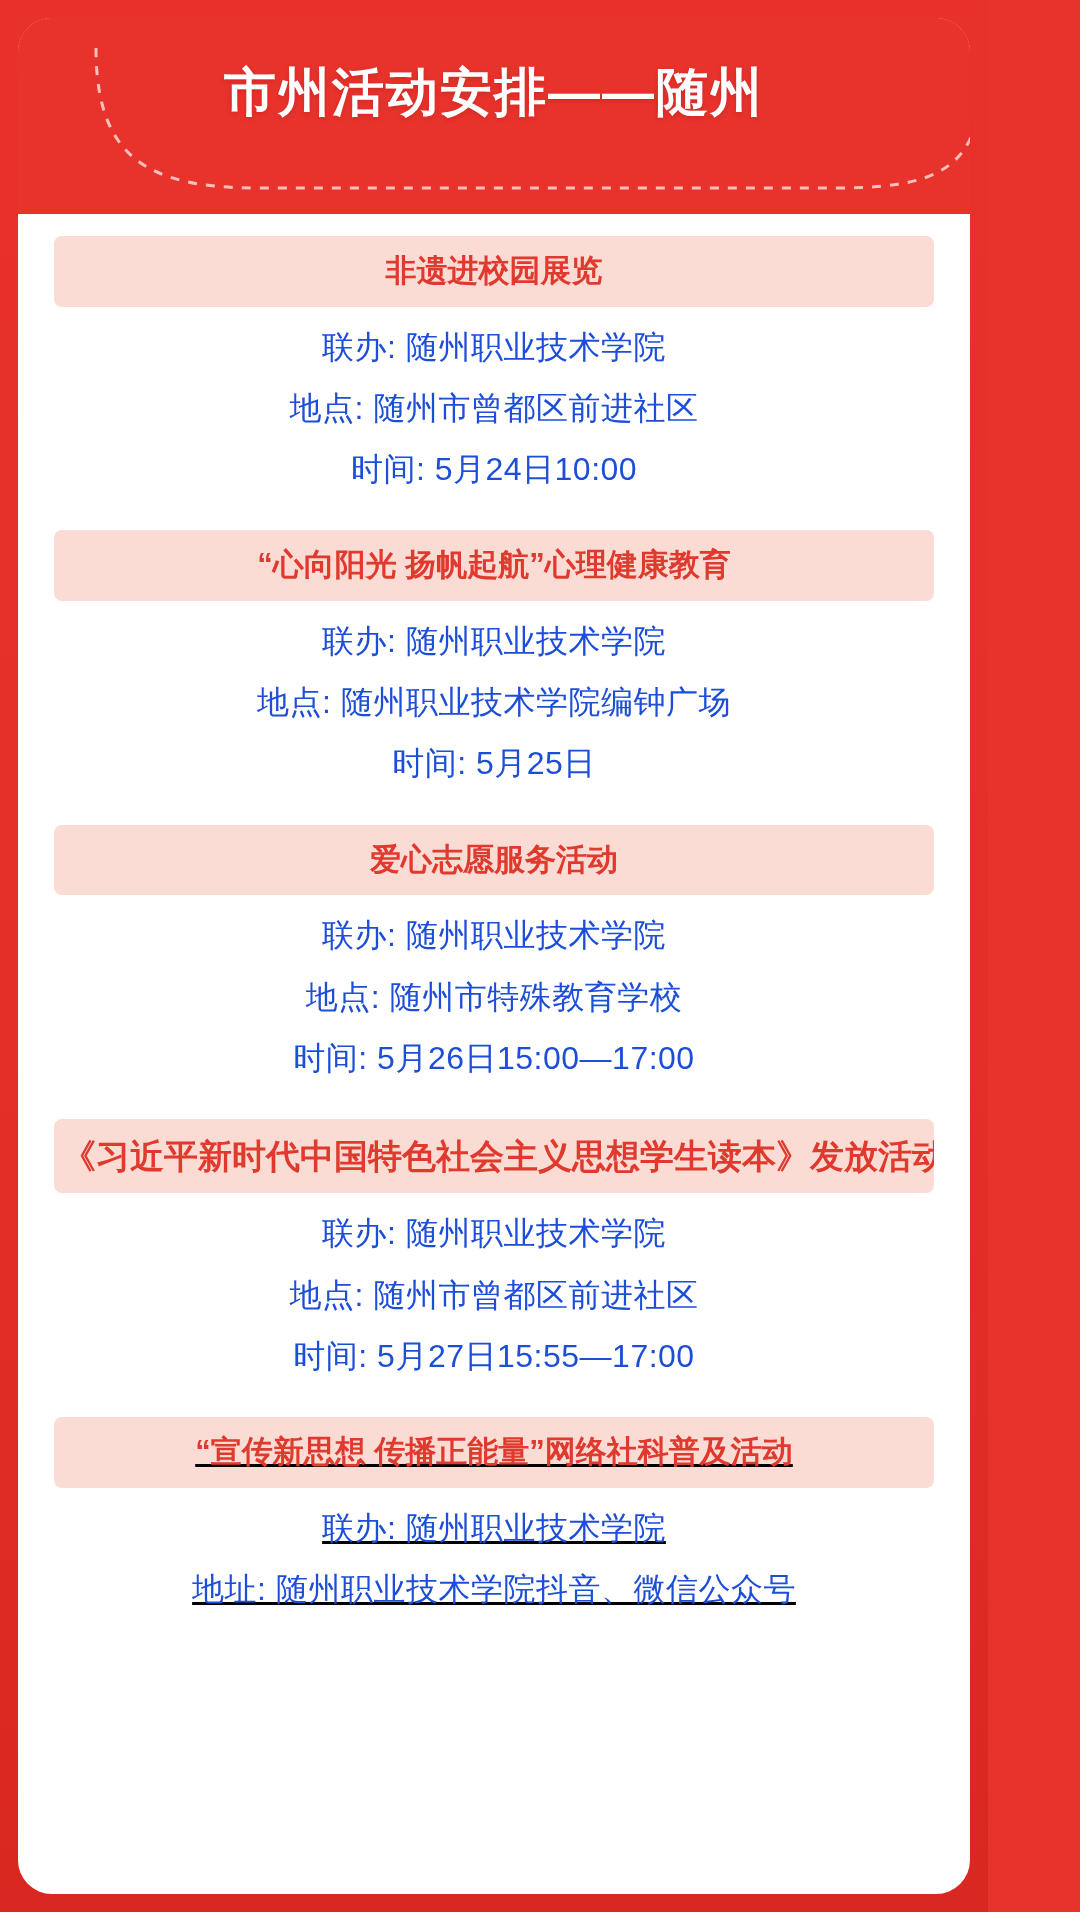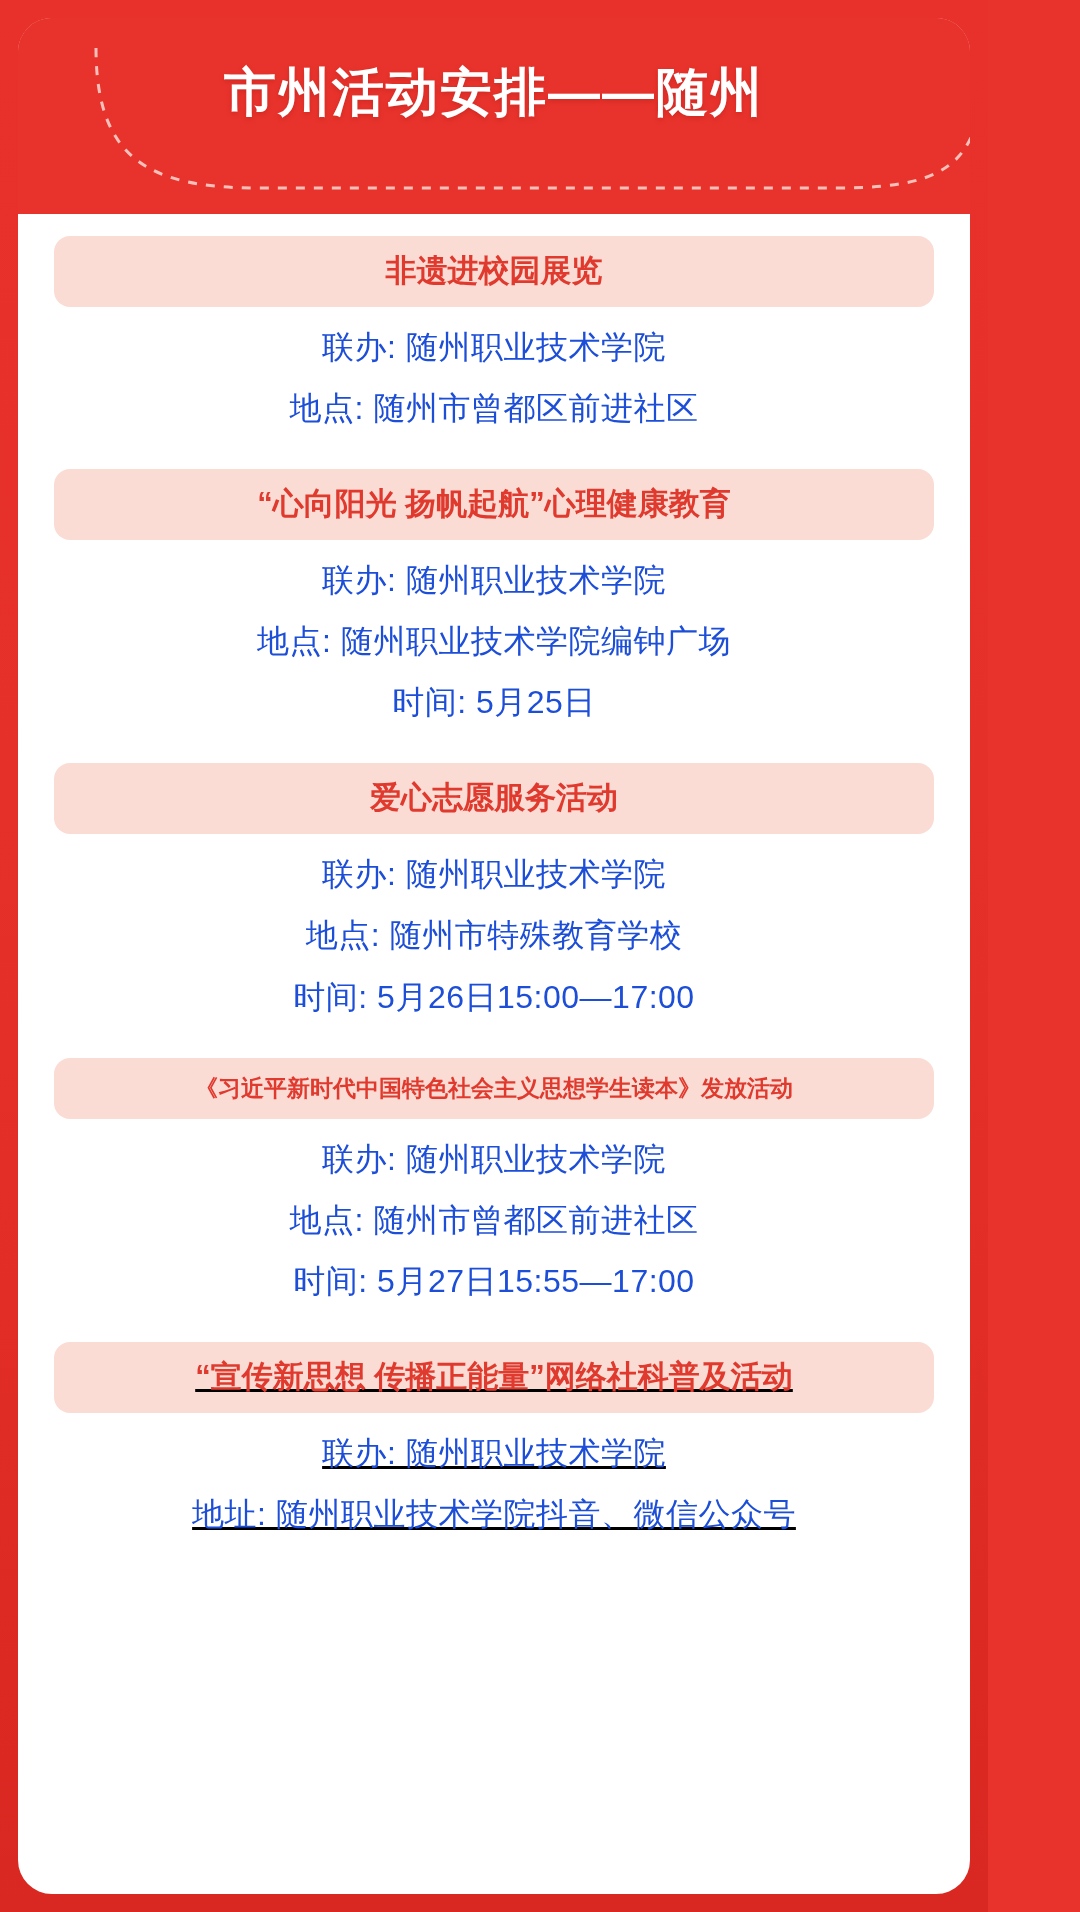--- a/index.html
+++ b/index.html
@@ -79,32 +79,32 @@
   }
   .event {
     margin-bottom: 30px;
   }
   .event:last-child {
     margin-bottom: 0;
     text-decoration: underline;
   }
   .event-title {
     background: #fbdcd4;
-    border-radius: 16px;
+    border-radius: 8px;
     color: #e03a2f;
     font-size: 31px;
     font-weight: bold;
     text-align: center;
     padding: 16px 8px;
     line-height: 1.25;
     white-space: nowrap;
     overflow: hidden;
   }
   .event-title.small {
-    font-size: 23px;
+    font-size: 34px;
   }
   .event-lines {
     padding-top: 10px;
   }
   .event-line {
     text-align: center;
     font-size: 32px;
     color: #1d4ed8;
     line-height: 1.1;
     padding: 13px 0;
@@ -127,20 +127,21 @@
       <div class="header-title">市州活动安排——随州</div>
     </div>
 
     <div class="content">
 
       <div class="event">
         <div class="event-title">非遗进校园展览</div>
         <div class="event-lines">
           <div class="event-line">联办: 随州职业技术学院</div>
           <div class="event-line">地点: 随州市曾都区前进社区</div>
+          <div class="event-line">时间: 5月24日10:00</div>
         </div>
       </div>
 
       <div class="event">
         <div class="event-title">“心向阳光 扬帆起航”心理健康教育</div>
         <div class="event-lines">
           <div class="event-line">联办: 随州职业技术学院</div>
           <div class="event-line">地点: 随州职业技术学院编钟广场</div>
           <div class="event-line">时间: 5月25日</div>
         </div>

